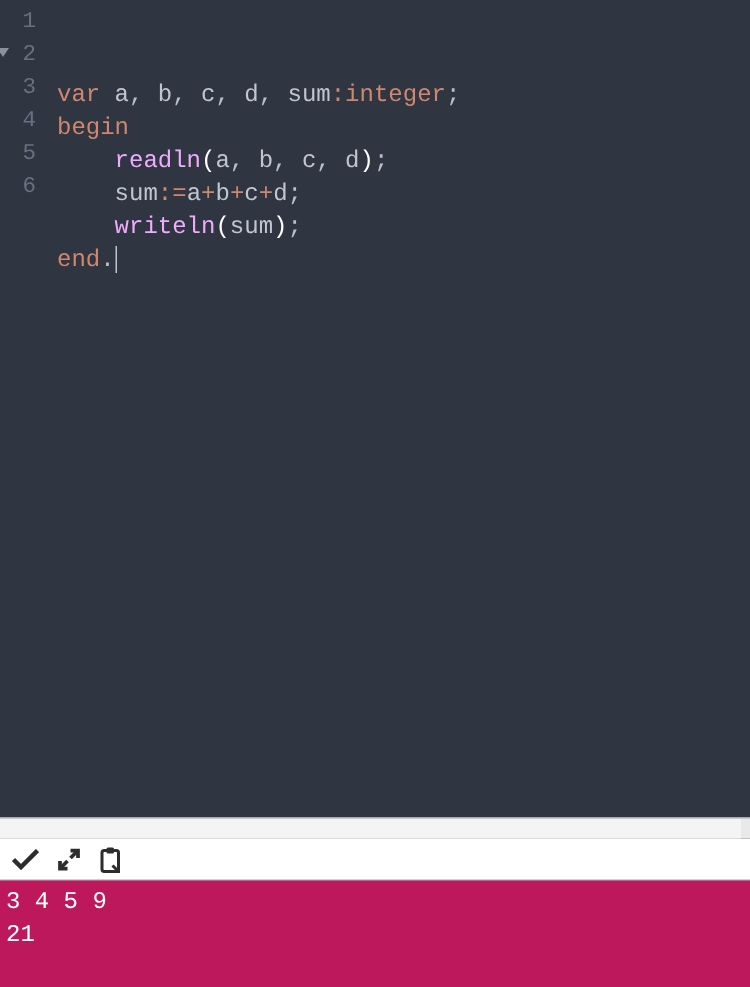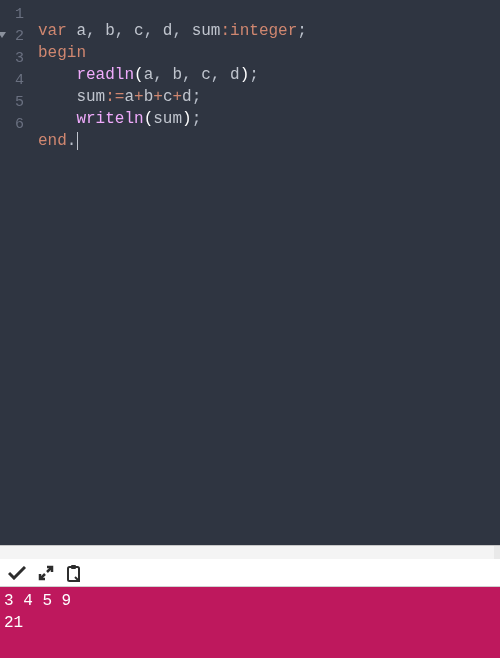--- a/index.html
+++ b/index.html
@@ -38,20 +38,21 @@
     border-right: 4px solid transparent;
     border-top: 6px solid #8a909c;
   }
   .code {
     flex: 1;
     padding: 20px 0 0 8px;
     line-height: 22px;
     color: #c0c5ce;
     position: relative;
     white-space: pre;
+    margin-top: 32px;
   }
   .code-row { height: 22px; }
 
   .kw    { color: #d08770; }
   .fn    { color: #f0abfc; }
   .id    { color: #c0c5ce; }
   .type  { color: #d08770; }
   .punct { color: #b9bfca; }
   .op    { color: #d08770; }
   .white { color: #ffffff; }

